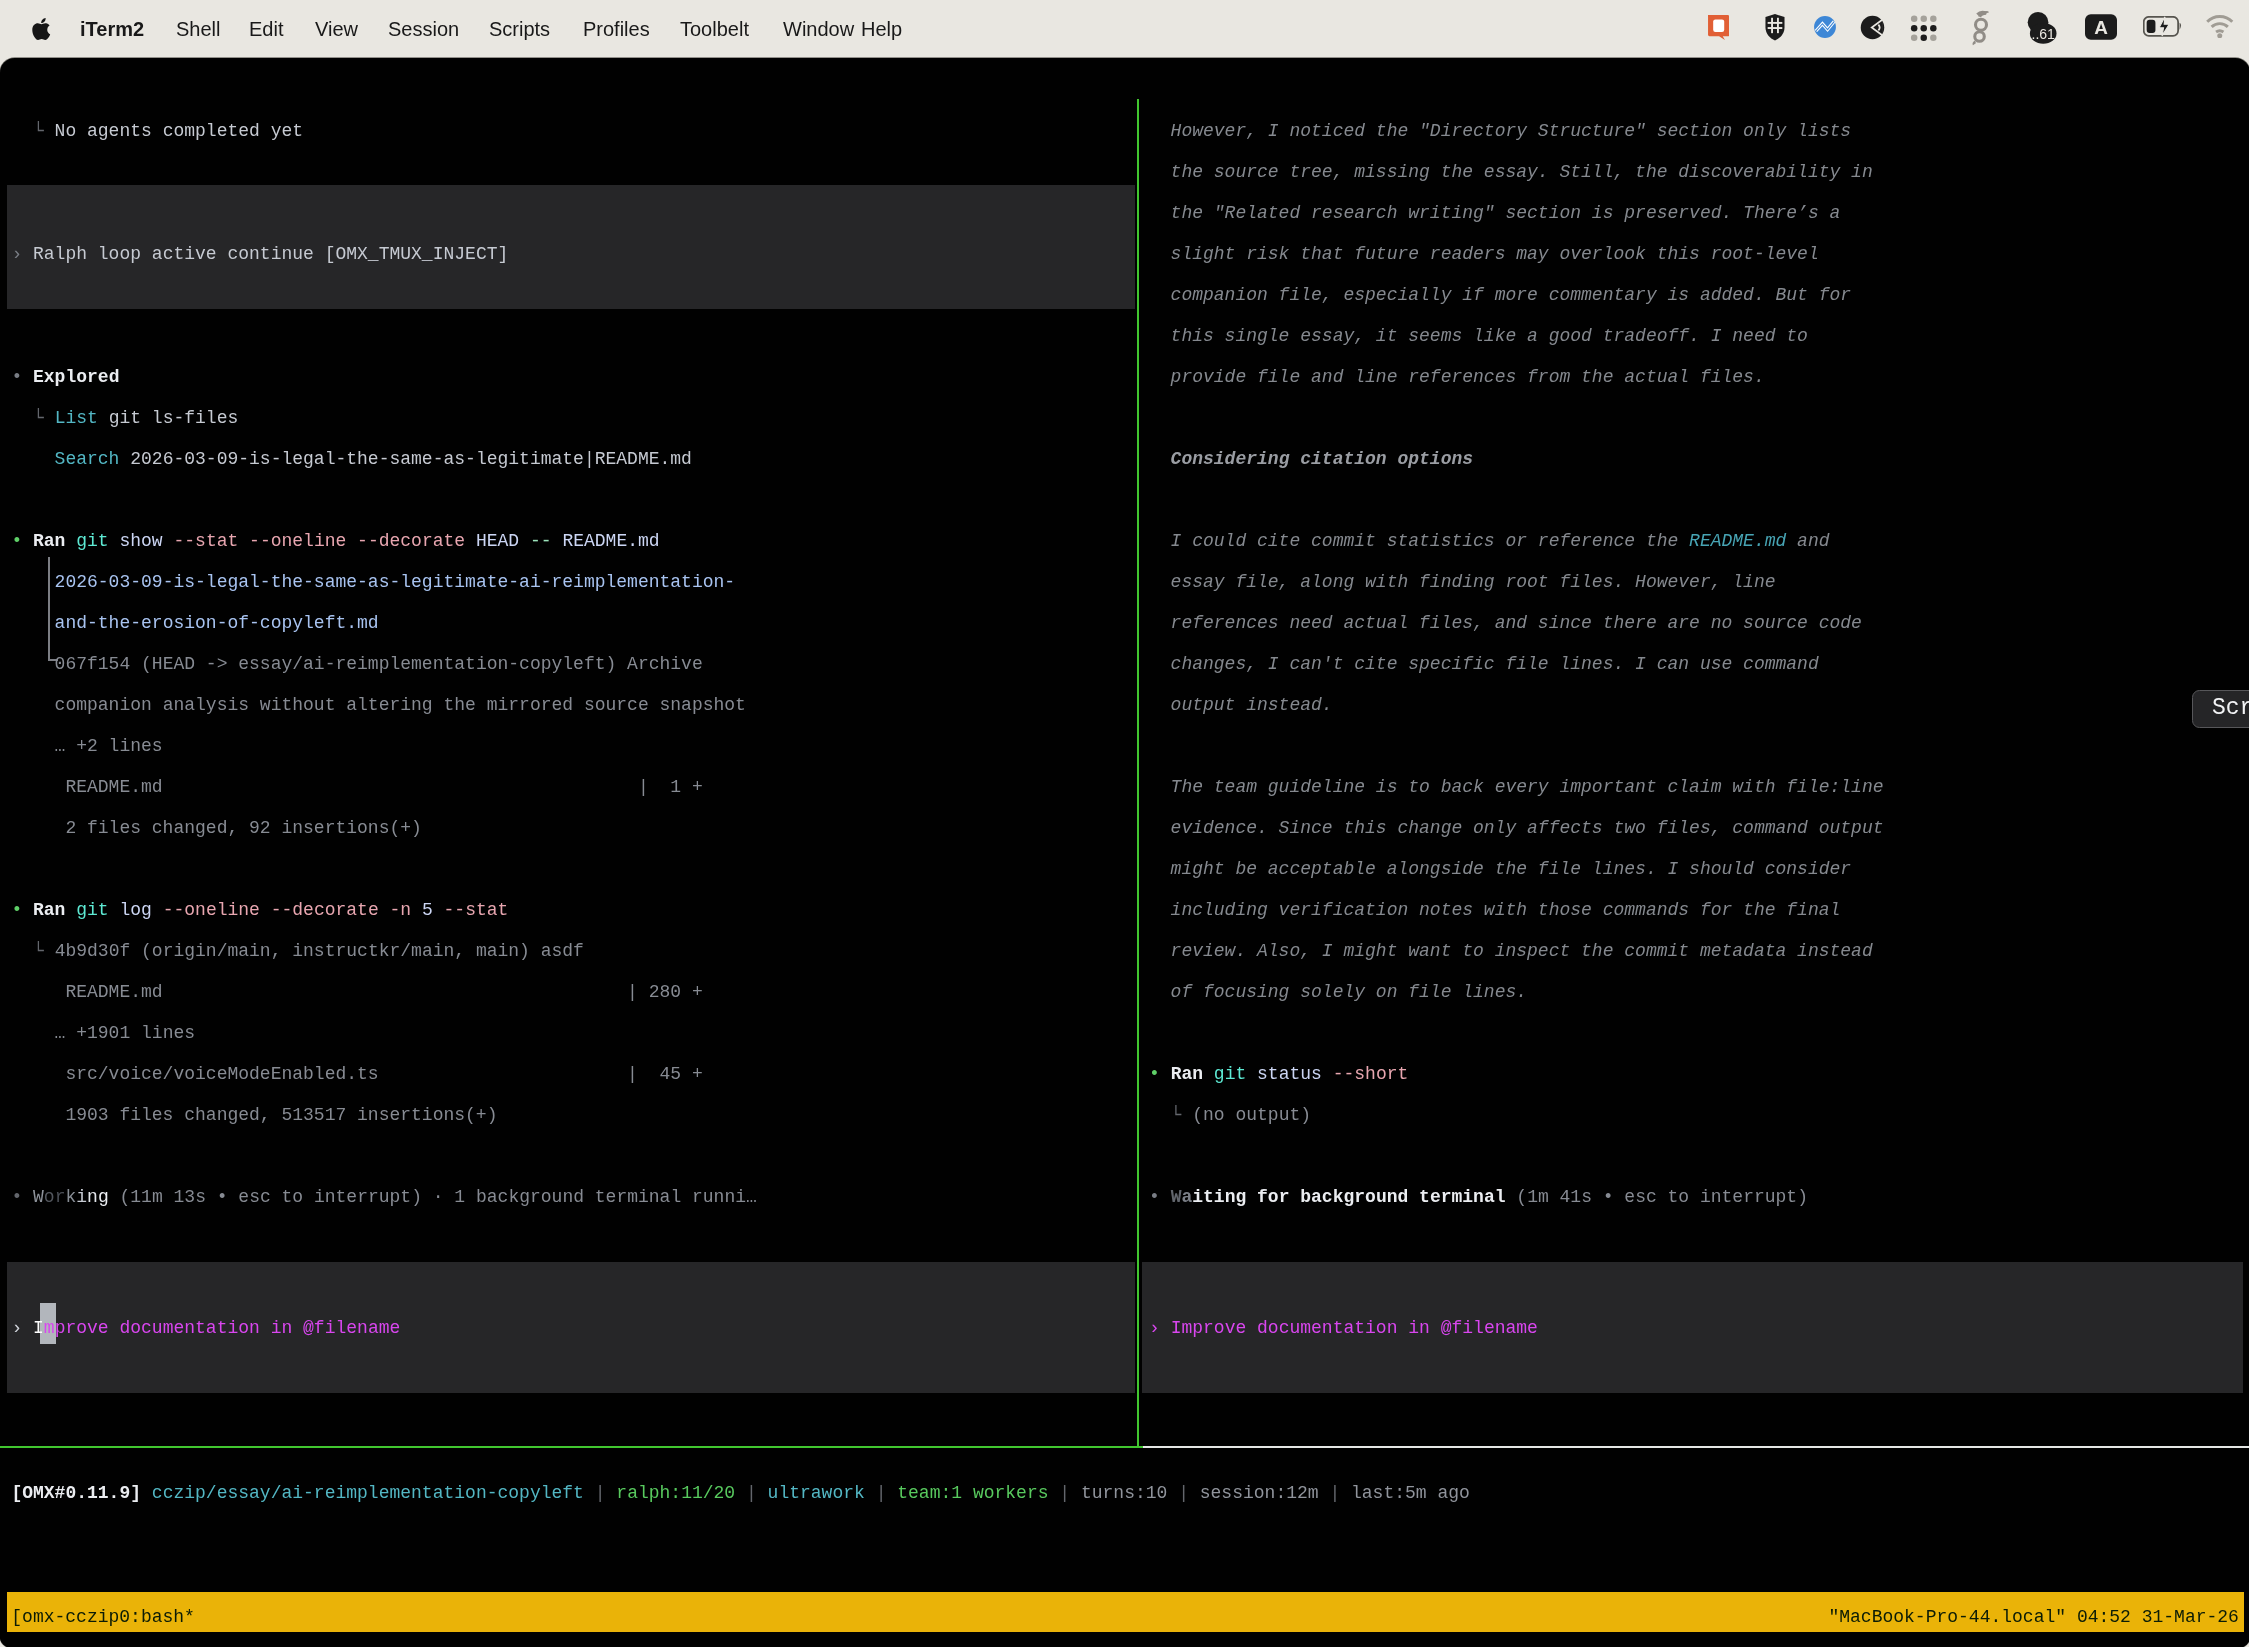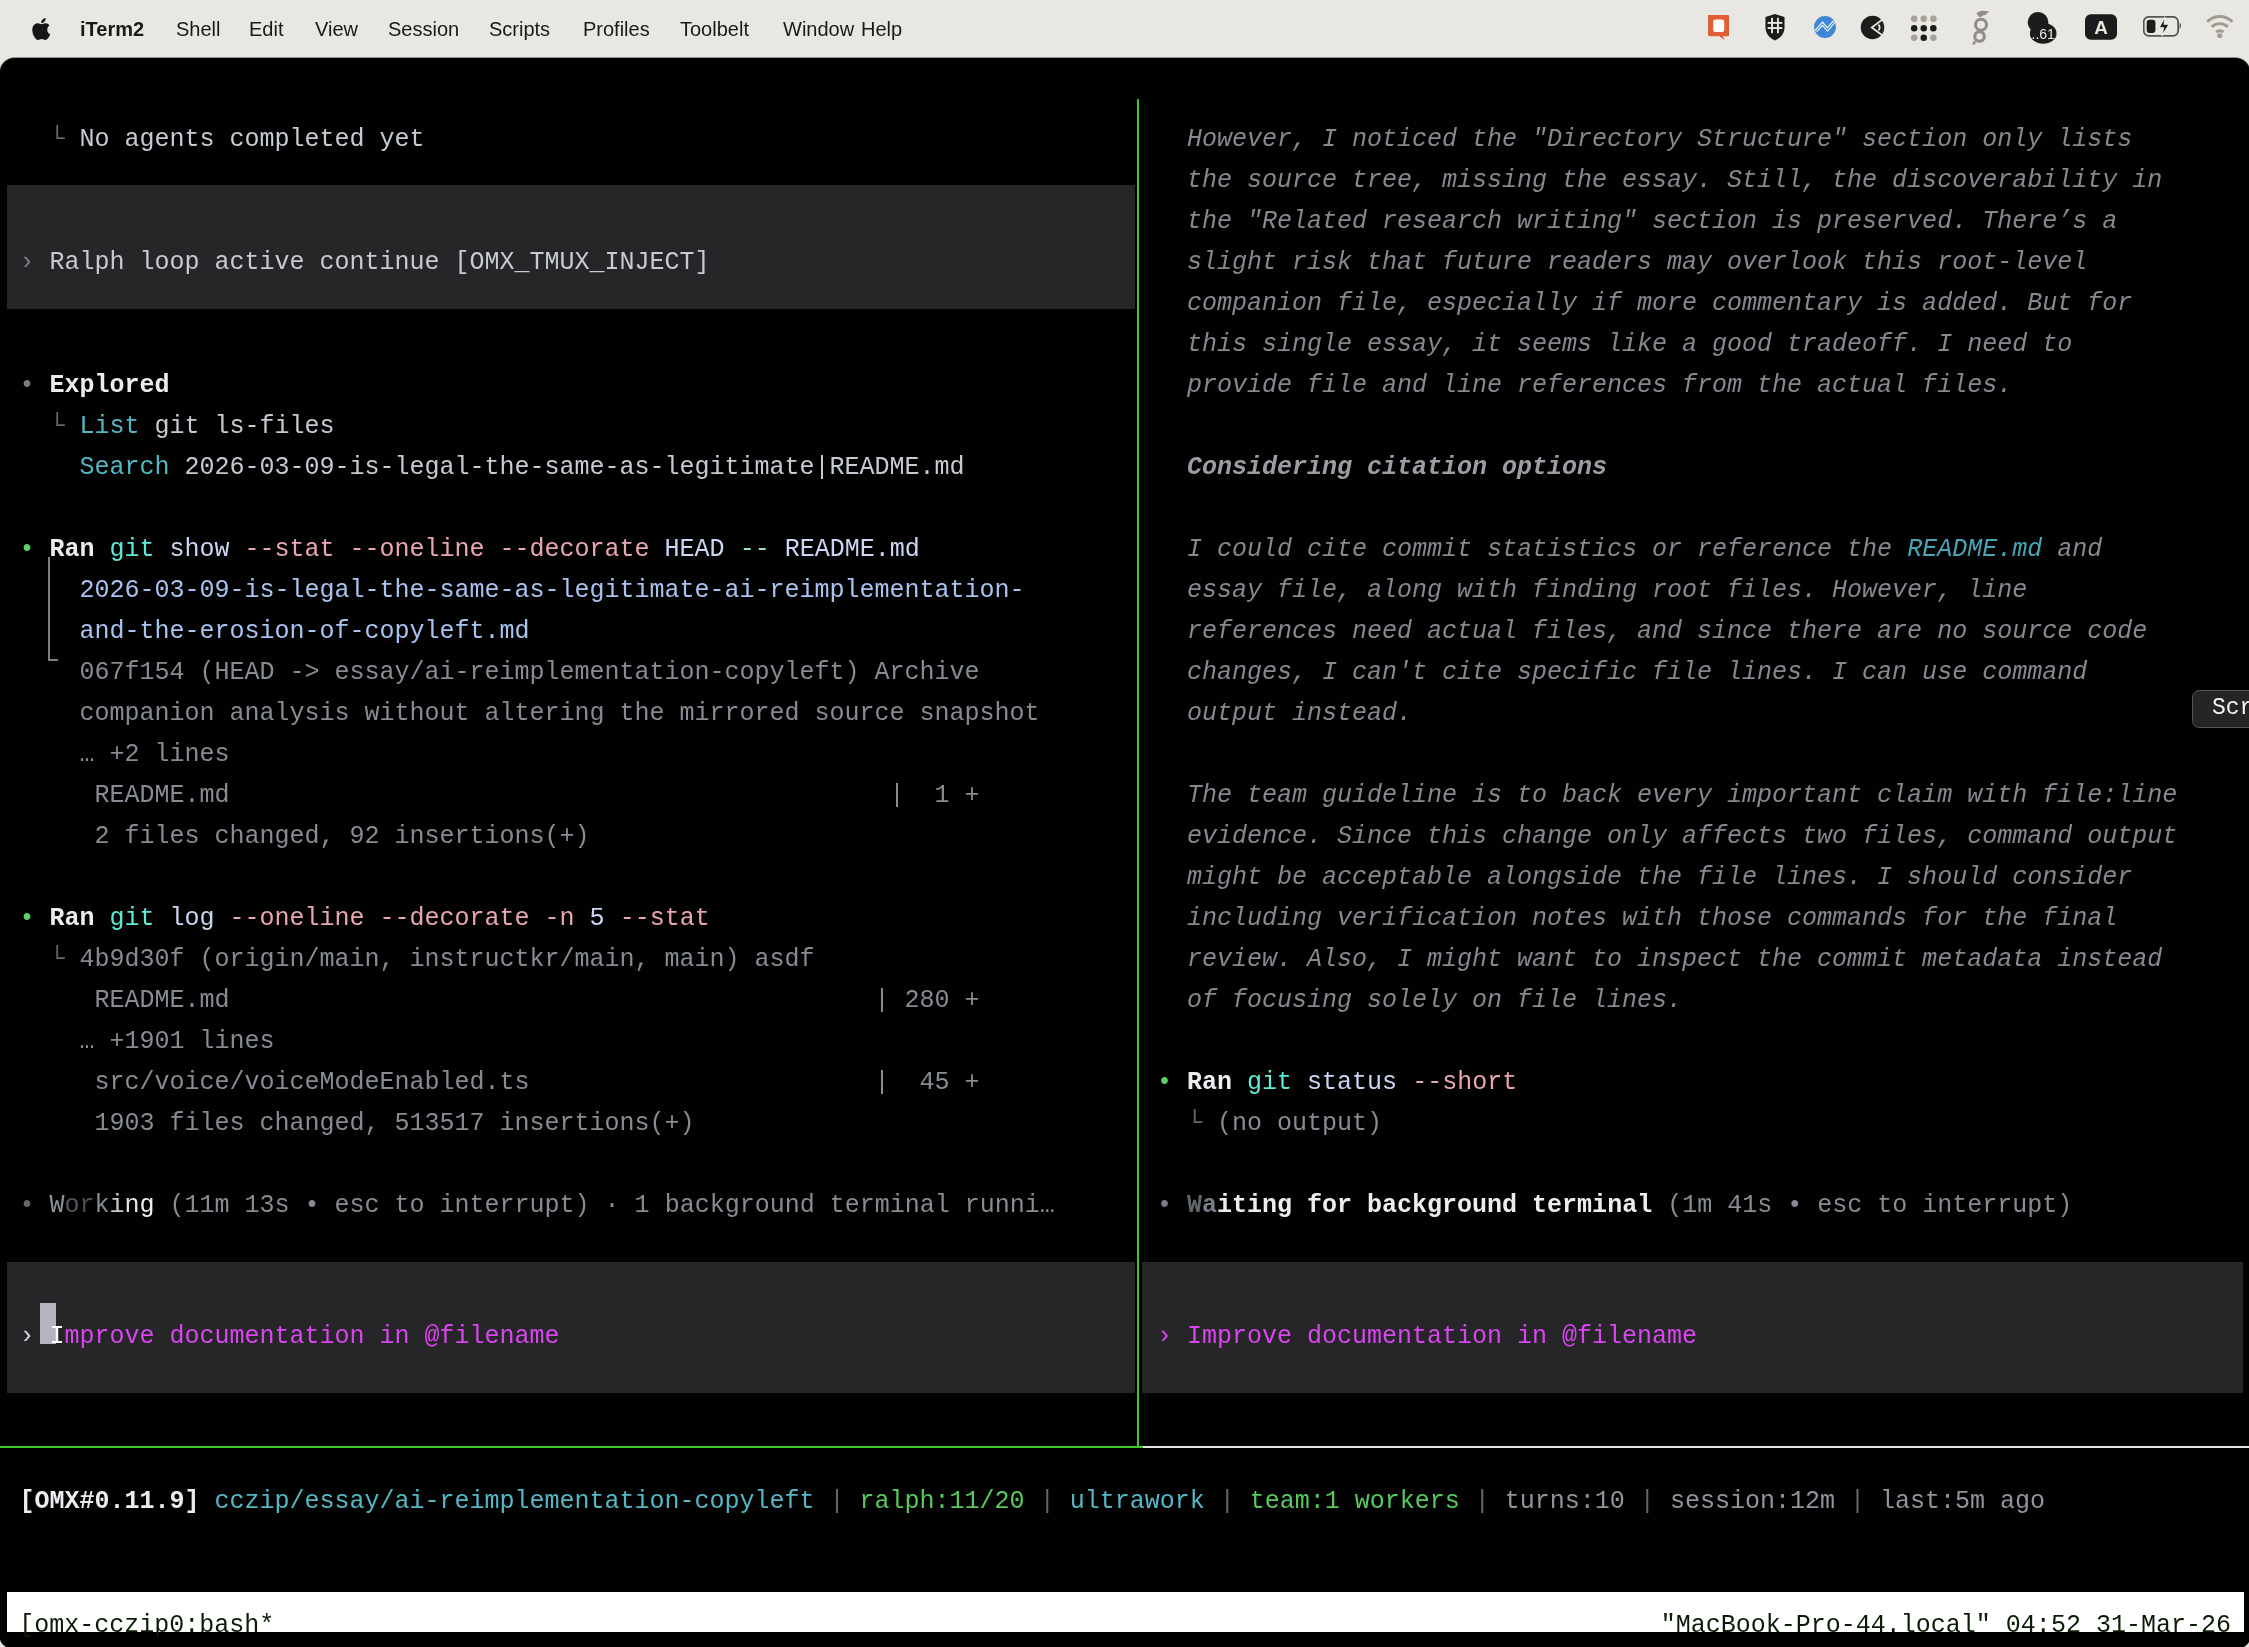--- a/index.html
+++ b/index.html
@@ -8,21 +8,21 @@
 .mi{position:absolute;top:0;height:58px;line-height:59px;font-size:20px;white-space:nowrap}
 svg.mi{height:auto;width:auto}
 
 #win{position:absolute;top:58px;left:0;width:2250px;height:1590px;background:#010101;border-radius:14.8px 14.8px 11.8px 11.8px;box-shadow:0 0 0 0.7px #77756f}
 #titlebar{position:absolute;top:0;left:0;width:2250px;height:41px;background:#3a3a38;border-radius:14.8px 14.8px 0 0;border-top:0.7px solid #606060;box-sizing:border-box}
 .tl{position:absolute;top:9.6px;width:17.7px;height:17.7px;border-radius:50%}
 #title{position:absolute;top:0;width:2250px;height:41px;line-height:41px;text-align:center;color:#b6b4b2;font-size:22px;font-weight:600}
 #hotkey{position:absolute;top:0;right:11.8px;height:41px;line-height:42px;color:#7e7e7c;font-size:21.4px}
 
 #term{position:absolute;top:41px;left:0;width:2250px;height:1549px;background:#010101;border-radius:0 0 11.8px 11.8px;font-family:"Liberation Mono",monospace}
-pre{margin:12px;font-family:"Liberation Mono",monospace;font-size:25px;line-height:41px;white-space:pre}
+pre{margin:4px;font-family:"Liberation Mono",monospace;font-size:18px;line-height:41px;white-space:pre}
 .pane{position:absolute;top:7.8px;color:#c6cad2}
 #lpane{left:7.4px}
 #rpane{left:1145px}
 
 .b{font-weight:bold;color:#ebedf1}
 .dim{color:#878b93}
 .dm2{color:#63666c}
 .grn{color:#5fd068}
 .gyb{color:#797d85}
 .cy{color:#53b7c4}
@@ -34,21 +34,21 @@
 .it{font-style:italic;color:#85898f}
 .itb{font-style:italic;font-weight:bold;color:#9a9da3}
 .itc{font-style:italic;color:#47a4b4}
 .inp{color:#d946ef}
 .cur{color:#fdfdfe}
 
 .gbox{position:absolute;background:#262628}
 
 .vline{position:absolute;background:#41c62f}
 #statusline{position:absolute;left:7.4px;top:1370px;color:#90949c}
-#tmuxbar{position:absolute;left:6.6px;top:1493px;width:2237px;height:40px;background:#ffffff;color:#0b1c06}
+#tmuxbar{position:absolute;left:6.6px;top:1493px;width:2237px;height:40px;background:#eab308;color:#0b1c06}
 #tmuxbar pre{position:absolute;top:0.7px}
 #screbox{position:absolute;left:2192px;top:591px;width:89px;height:38px;background:#252527;border:1.5px solid #57575a;border-radius:7.4px;box-sizing:border-box;color:#f2f3f5;font-size:23px;line-height:35px;padding-left:19px}
 </style></head>
 <body>
 <div id="scr">
   <div id="menubar">
     <svg class="mi" style="left:32px;top:17.7px;height:22px" width="18.5" height="22" viewBox="0 0 814 1000">
         <path fill="#161616" d="M788.1 340.9c-5.8 4.5-108.2 62.2-108.2 190.5 0 148.4 130.3 200.9 134.2 202.2-.6 3.2-20.7 71.9-68.7 141.9-42.8 61.6-87.5 123.1-155.5 123.1s-85.5-39.5-164-39.5c-76.5 0-103.7 40.8-165.9 40.8s-105.6-57-155.5-127C46.7 790.7 0 663 0 541.8c0-194.4 126.4-297.5 250.8-297.5 66.1 0 121.2 43.4 162.7 43.4 39.5 0 101.1-46 176.3-46 28.5 0 130.9 2.6 198.3 99.2zm-234-181.5c31.1-36.9 53.1-88.1 53.1-139.3 0-7.1-.6-14.3-1.9-20.1-50.6 1.9-110.8 33.7-147.1 75.8-28.5 32.4-55.1 83.6-55.1 135.5 0 7.8 1.3 15.6 1.9 18.1 3.2.6 8.4 1.3 13.6 1.3 45.4 0 102.5-30.4 135.5-71.3z"></path>
       </svg>
     <span class="mi" style="left:80px;font-weight:bold">iTerm2</span>

